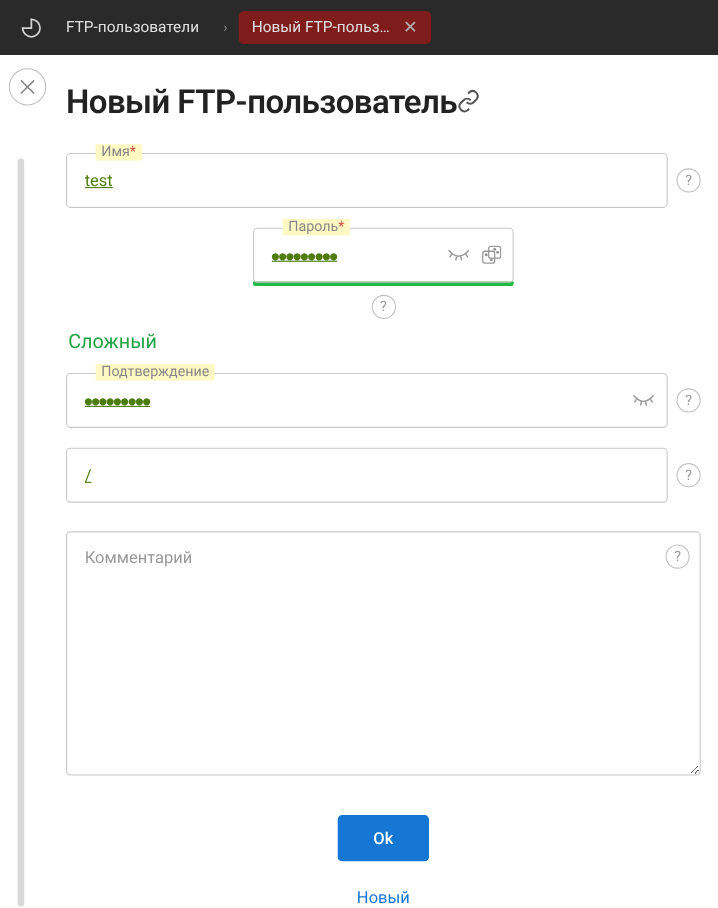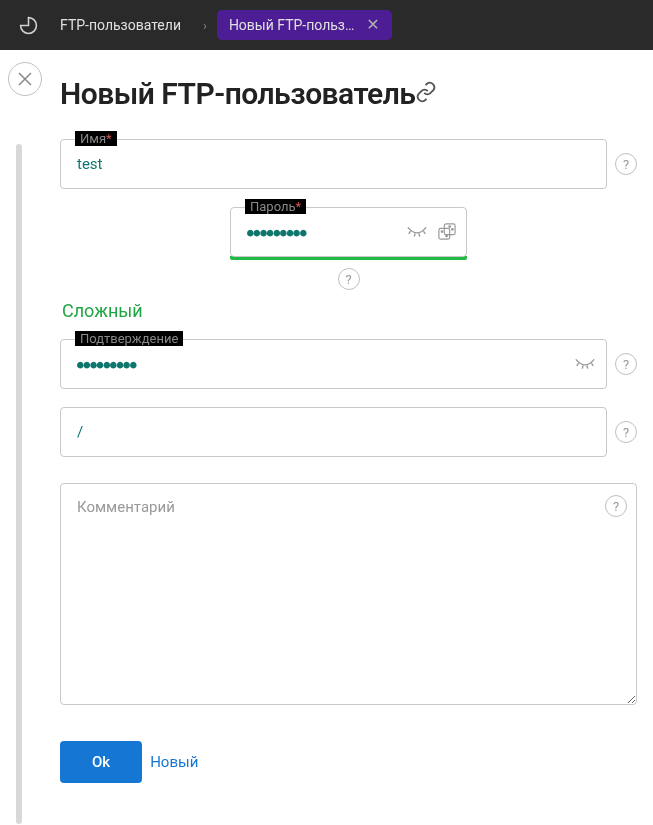--- a/index.html
+++ b/index.html
@@ -2,55 +2,55 @@
 <html><head>
   <meta charset="utf-8">
   <style>
     * { box-sizing: border-box; margin: 0; padding: 0; font-family: -apple-system, BlinkMacSystemFont, "Segoe UI", Roboto, Arial, sans-serif; }
     body { background: #fff; width: 653px; height: 825px; overflow: hidden; }
 
     .topbar { background: #2a2a2a; height: 50px; display: flex; align-items: center; padding: 0 12px; gap: 4px; }
     .topbar-icon { width: 32px; height: 32px; display: flex; align-items: center; justify-content: center; border-radius: 4px; }
     .topbar-icon svg { stroke: #d0d0d0; }
     .breadcrumb-item { color: #e0e0e0; font-size: 14px; padding: 7px 12px; border-radius: 5px; display: flex; align-items: flex-end; gap: 12px; }
-    .breadcrumb-item.active { background: #4c1d95; }
+    .breadcrumb-item.active { background: #7f1d1d; }
     .breadcrumb-item.inactive { background: transparent; }
     .chevron { color: #888; font-size: 13px; margin: 0 6px; }
     .crumb-close { color: #b0b0b0; font-size: 16px; line-height: 1; }
 
     .content-wrap { display: flex; position: relative; }
     .close-btn { position: absolute; left: 8px; top: 12px; width: 34px; height: 34px; border-radius: 50%; border: 1.5px solid #c0c0c0; display: flex; align-items: center; justify-content: center; color: #888; cursor: pointer; }
     .scroll-indicator { position: absolute; left: 16px; top: 94px; bottom: 12px; width: 6px; background: #d8d8d8; border-radius: 3px; height: 680px; }
 
     .panel { margin-left: 56px; padding: 26px 16px 16px 4px; flex: 1; }
     .page-title-row { display: flex; align-items: center; margin-bottom: 28px; }
     .page-title { font-size: 30px; font-weight: 600; color: #222; letter-spacing: -0.5px; }
     .link-icon { color: #666; }
 
     .field-row { display: flex; align-items: center; gap: 8px; margin-bottom: 18px; }
     .field-wrap { position: relative; flex: 1; border: 1px solid #c8c8c8; border-radius: 4px; min-height: 50px; display: flex; align-items: center; }
-    .field-label { position: absolute; top: -9px; left: 14px; background: #000000; padding: 0 5px; font-size: 13px; color: #888; }
+    .field-label { position: absolute; top: -9px; left: 26px; background: #fef9c3; padding: 0 5px; font-size: 13px; color: #888; }
     .req { color: #d9534f; }
-    .field-input { border: none; outline: none; font-size: 15px; color: #0f766e; width: 100%; padding: 0 16px; background: transparent; height: 48px; }
+    .field-input { border: none; outline: none; font-size: 15px; color: #4d7c0f; width: 100%; padding: 0 16px; background: transparent; height: 48px; text-decoration: underline; }
     .password-input { font-family: monospace; letter-spacing: 0px; font-size: 11px; padding-right: 72px; }
     .help-btn { width: 22px; height: 22px; border-radius: 50%; border: 1.5px solid #c0c0c0; color: #999; display: flex; align-items: center; justify-content: center; font-size: 13px; flex-shrink: 0; cursor: pointer; }
 
     .input-icons { position: absolute; right: 10px; top: 50%; transform: translateY(-50%); display: flex; gap: 10px; align-items: center; }
     .eye-icon, .dice-icon { color: #999; cursor: pointer; display: flex; }
 
     .password-block { margin-bottom: 18px; }
     .strength-bar { height: 4px; background: #21ba45; margin-top: -1px; border-radius: 0 0 2px 2px; }
     .strength-label { color: #21a544; font-size: 18px; margin-top: 10px; margin-left: 2px; }
 
     .textarea-wrap { position: relative; flex: 1; }
     .textarea { width: 100%; height: 222px; border: 1px solid #c8c8c8; border-radius: 4px; padding: 14px 16px; font-size: 15px; font-family: inherit; color: #a21caf; resize: vertical; outline: none; }
     .textarea::placeholder { color: #999; }
     .help-in-textarea { position: absolute; right: 10px; top: 12px; }
 
-    .actions { display: flex; gap: 8px; align-items: center; margin-top: 32px; }
+    .actions { display: flex; gap: 24px; align-items: center; margin-top: 32px; flex-direction: column; }
     .btn-primary { background: #1676d3; color: #fff; border: none; border-radius: 4px; padding: 12px 32px; font-size: 15px; font-weight: 500; cursor: pointer; }
     .btn-link { background: none; border: none; color: #1676d3; font-size: 15px; cursor: pointer; }
   </style>
 </head>
 <body>
 
 <div class="topbar">
   <div class="topbar-icon">
     <svg width="19" height="19" viewBox="0 0 24 24" fill="none" stroke-width="2">
       <path d="M12 2 A10 10 0 1 1 2 12" stroke-linecap="round"></path>

